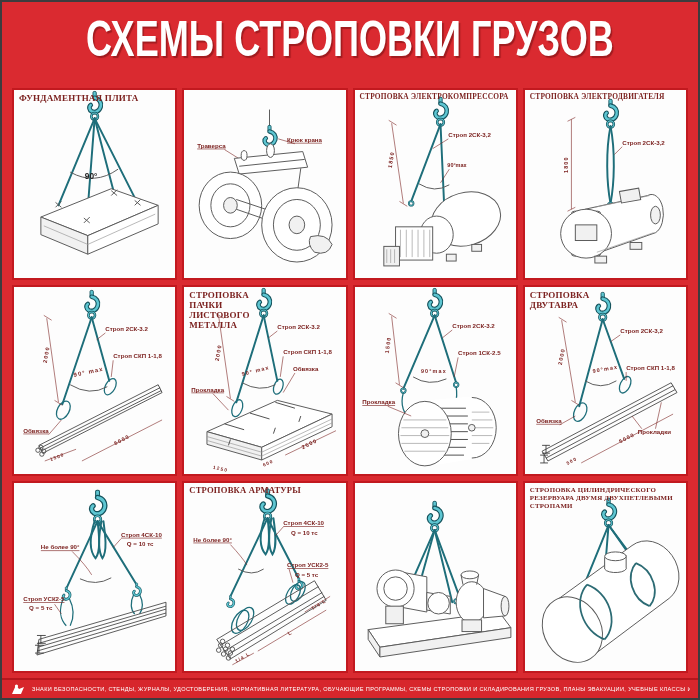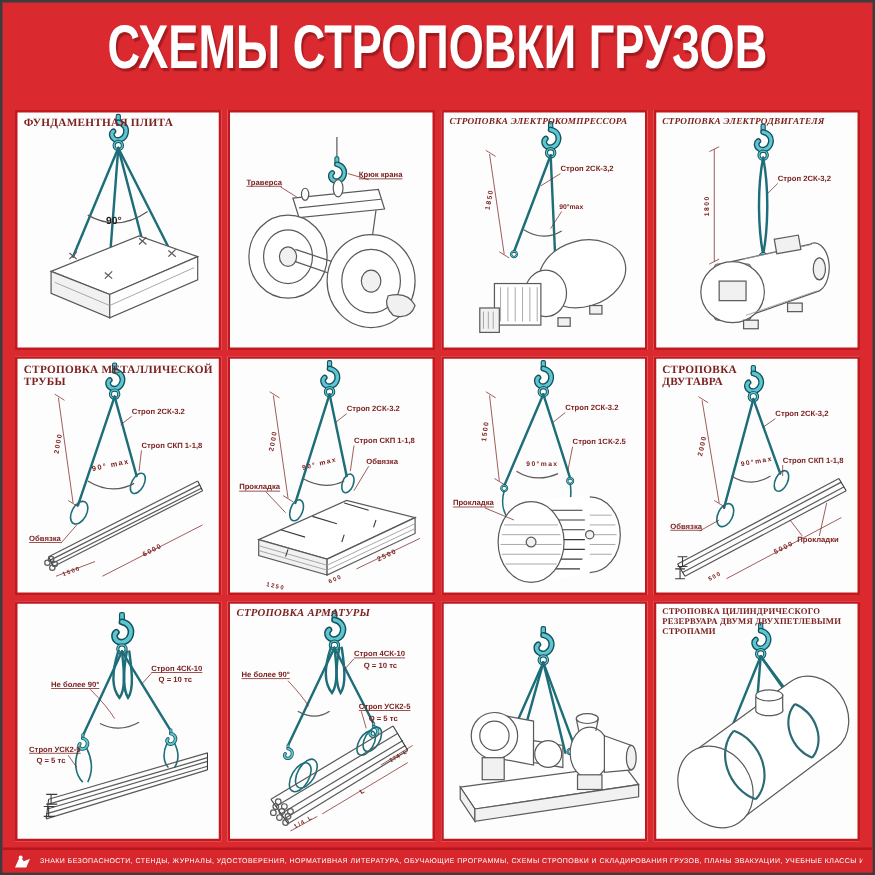--- a/index.html
+++ b/index.html
@@ -2,21 +2,21 @@
 <html><head>
 <meta charset="utf-8">
 <style>
   html,body{margin:0;padding:0;background:#555;}
   #poster{position:relative;width:700px;height:700px;background:#da2a30;border:2px solid #3c3c3e;box-sizing:border-box;overflow:hidden;font-family:"Liberation Sans",sans-serif;}
   #header{position:absolute;top:6px;left:0;right:0;height:62px;display:flex;align-items:center;justify-content:center;}
   #header h1{margin:0;color:#fff;font-family:"Liberation Sans",sans-serif;font-weight:900;font-size:44px;letter-spacing:0px;transform:scaleX(.82) scaleY(1.12);white-space:nowrap;text-shadow:2px 2px 1px rgba(90,10,10,.45);}
   #grid{position:absolute;left:10px;right:10px;top:71px;bottom:25px;display:grid;grid-template-columns:repeat(4,1fr);grid-template-rows:repeat(3,1fr);gap:5px;margin-top:15px;}
   .panel{position:relative;background:#fdfdfd;border:2px solid #c2191f;overflow:hidden;}
   .ptitle{position:absolute;z-index:2;top:3px;left:5px;right:4px;color:#7c2220;font-family:"Liberation Serif",serif;font-weight:bold;font-size:9px;line-height:1.12;text-transform:uppercase;letter-spacing:.2px;}
-  .ptitle.one{font-size:7.4px;white-space:nowrap;font-style:italic;}
+  .ptitle.one{font-size:7.4px;white-space:nowrap;}
   .ptitle.small{font-size:6.9px;}
   .panel svg{position:absolute;left:0;top:0;width:100%;height:100%;}
   svg text{font-family:"Liberation Sans",sans-serif;}
   .g{stroke:#5a5a5a;fill:none;stroke-width:1;}
   .gf{stroke:#5a5a5a;fill:#fff;stroke-width:1;}
   .gf2{stroke:#5a5a5a;fill:#f1f1f1;stroke-width:1;}
   .hat{stroke:#9a9a9a;fill:none;stroke-width:.7;}
   .dk{stroke:#3a3a3a;fill:none;stroke-width:.9;}
   .s{stroke:#1e6e7a;fill:none;stroke-width:2;stroke-linecap:round;}
   .s2{stroke:#1e6e7a;fill:none;stroke-width:1.3;}
@@ -176,21 +176,20 @@
           <path class="hat" d="M70,120 L126,108 M72,166 L130,146"></path>
           <rect class="gf2" x="96" y="102" width="20" height="12" transform="rotate(-10 106 108)"></rect>
           <ellipse class="gf2" cx="132" cy="128" rx="5" ry="9"></ellipse>
           <rect class="gf2" x="70" y="170" width="12" height="7"></rect>
           <rect class="gf2" x="106" y="156" width="12" height="7"></rect>
         </g>
       </svg>
     </div>
 
     <div class="panel">
-      <div class="ptitle">СТРОПОВКА МЕТАЛЛИЧЕСКОЙ ТРУБЫ</div>
       <svg viewBox="0 0 162 192">
         <g>
             <use href="#hook" transform="translate(78,18)"></use>
           </g>
         <use href="#shackle" transform="translate(78,29)"></use>
         <g class="s">
             <path d="M78,31 L48,120"></path>
             <path d="M78,31 L96,96"></path>
           </g>
         <ellipse class="s2" cx="49" cy="126" rx="6" ry="10" transform="rotate(28 49 126)"></ellipse>
@@ -216,20 +215,21 @@
         <path class="g" d="M56,100 Q76,112 94,102"></path>
         <text class="dimt" transform="translate(60,92) rotate(-12)" style="font-size:6px">90° max</text>
         <path class="dim" d="M68,178 L150,136"></path>
         <text class="dimt" transform="translate(102,162) rotate(-27)">6000</text>
         <path class="dim" d="M30,178 L62,166"></path>
         <text class="dimt" transform="translate(36,178) rotate(-20)" style="font-size:4.8px">1500</text>
       </svg>
     </div>
 
     <div class="panel">
+      <div class="ptitle" style="max-width:95px">СТРОПОВКА ПАЧКИ ЛИСТОВОГО МЕТАЛЛА</div>
       <svg viewBox="0 0 162 192">
         <g>
             <use href="#hook" transform="translate(80,16)"></use>
           </g>
         <use href="#shackle" transform="translate(80,27)"></use>
         <g class="s">
             <path d="M80,29 L52,118"></path>
             <path d="M80,29 L94,96"></path>
           </g>
         <ellipse class="s2" cx="53" cy="124" rx="5" ry="9" transform="rotate(20 53 124)"></ellipse>

